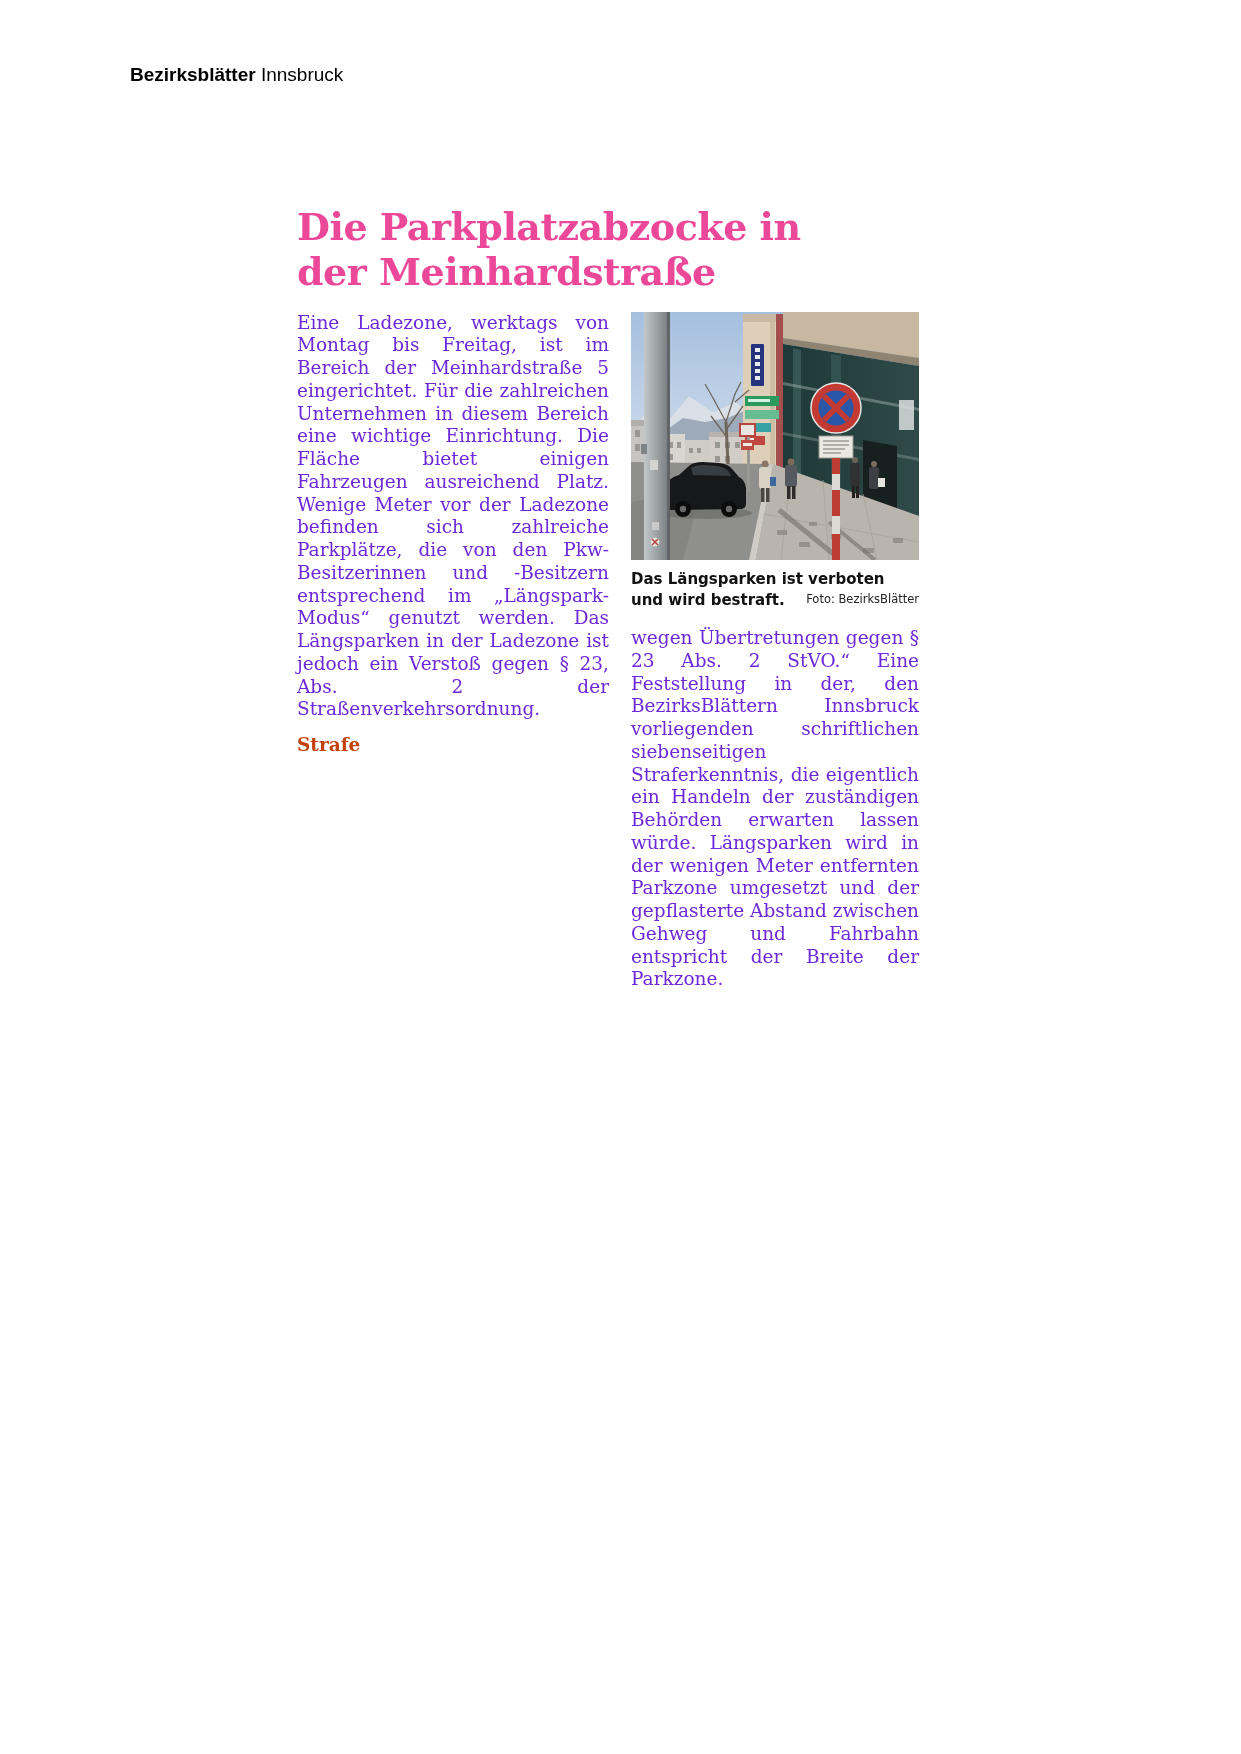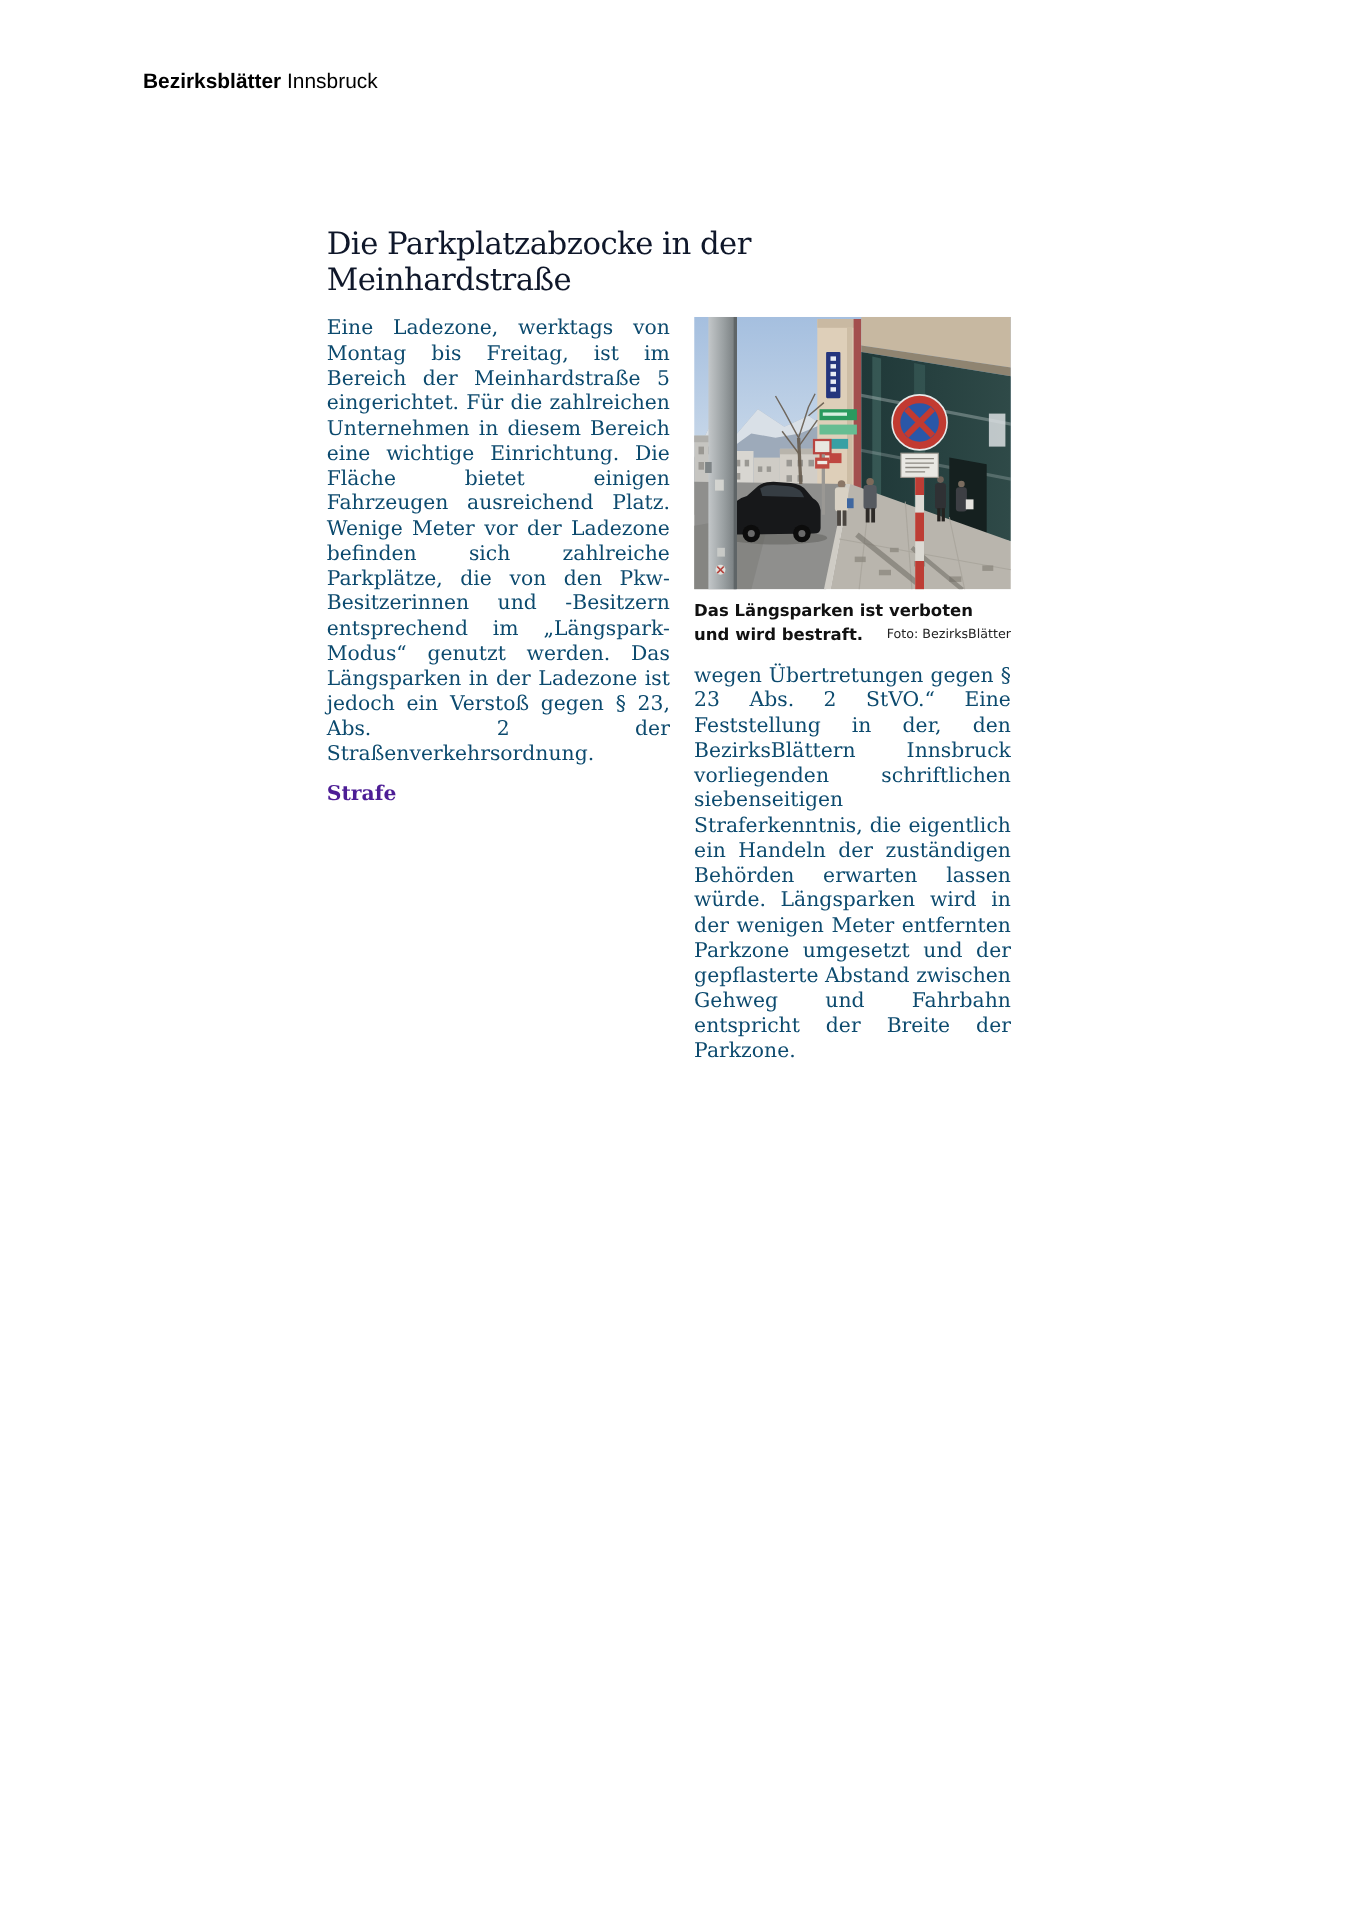--- a/index.html
+++ b/index.html
@@ -34,45 +34,45 @@
   .article {
     position: absolute;
     left: 297px;
     top: 205px;
     width: 622px;
   }
   .headline {
     margin: 0 0 17px 0;
     width: 530px;
     font-family: "DejaVu Serif", serif;
-    font-weight: 400;
-    font-size: 28px;
+    font-weight: 700;
+    font-size: 38px;
     line-height: 1.18;
     letter-spacing: -0.5px;
-    color: #0f172a;
+    color: #ec4899;
   }
   .columns {
     display: grid;
     grid-template-columns: 312px 288px;
     column-gap: 22px;
   }
   .body-text {
     margin: 0;
     font-family: "DejaVu Serif", serif;
     font-size: 18.5px;
     line-height: 1.23;
     text-align: justify;
-    color: #0c4a6e;
+    color: #6d28d9;
   }
   .subhead {
     margin: 13px 0 1px 0;
     font-family: "DejaVu Serif", serif;
     font-size: 18.5px;
     font-weight: 700;
-    color: #4c1d95;
+    color: #c2410c;
   }
   .photo {
     width: 288px;
     height: 248px;
     overflow: hidden;
     line-height: 0;
   }
   .caption {
     position: relative;
     margin-top: 9px;

